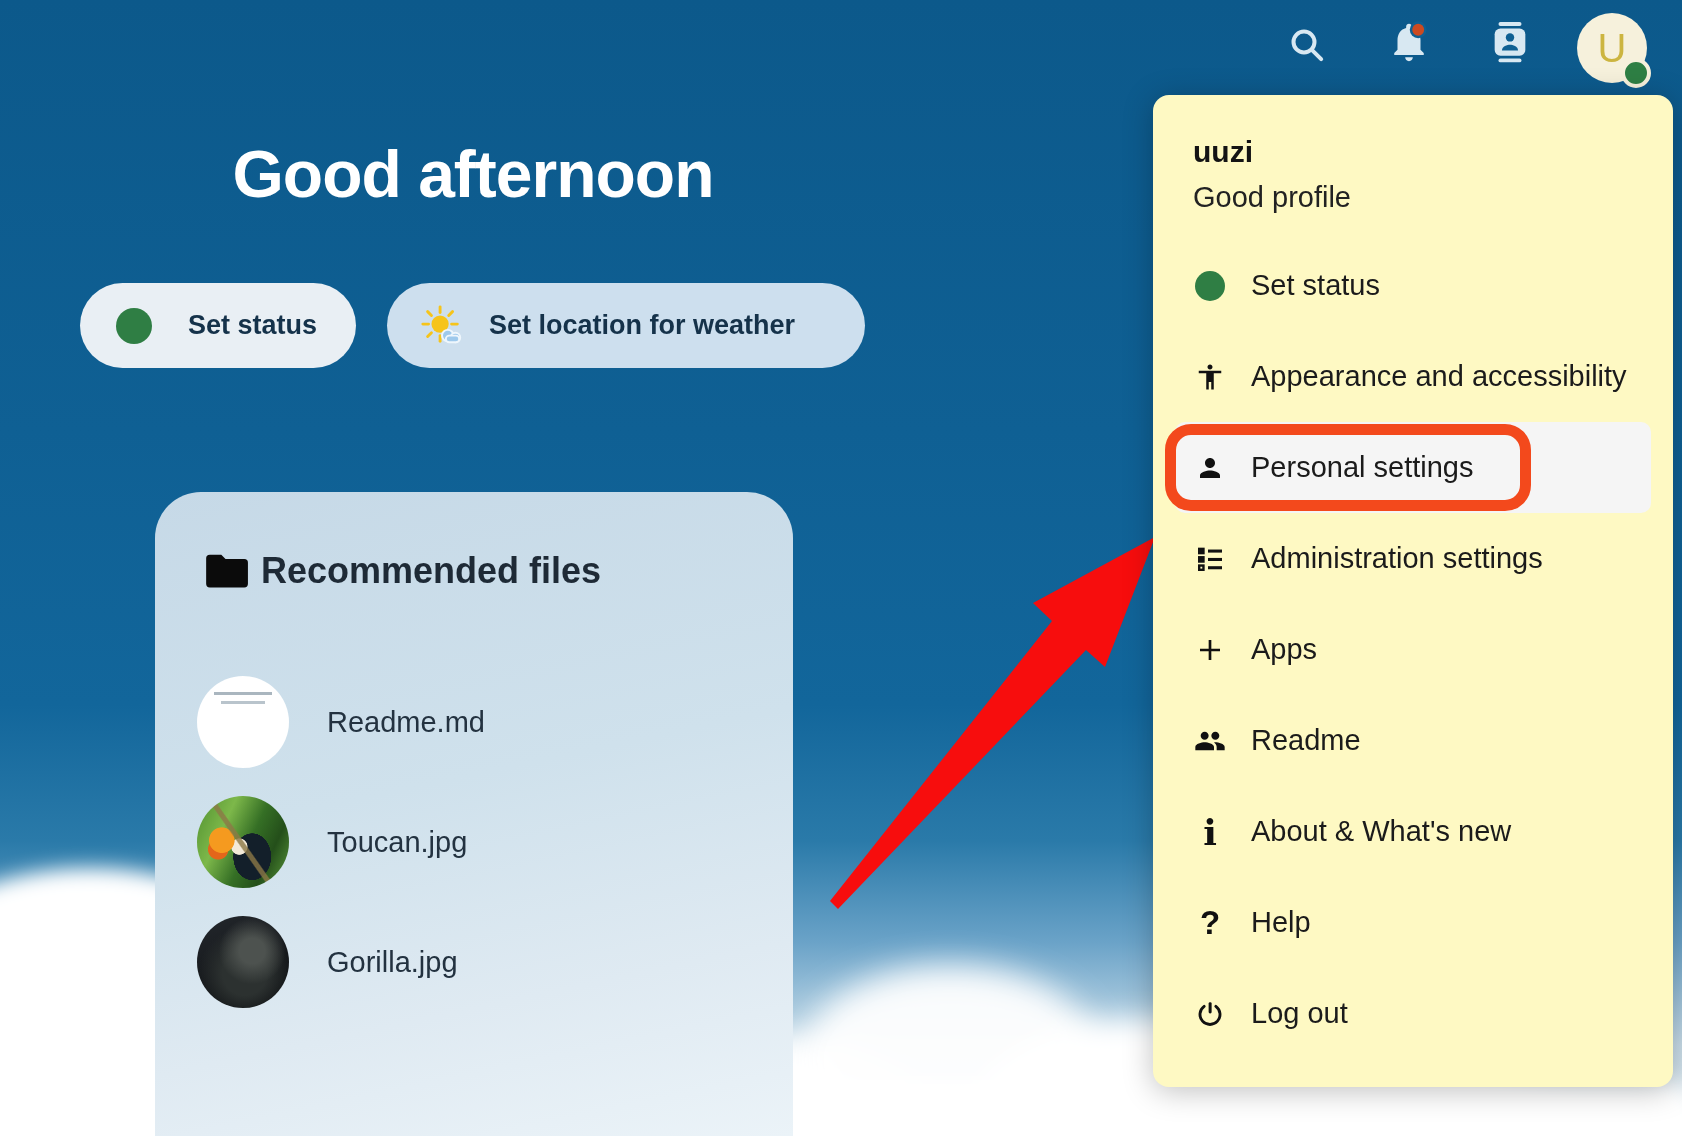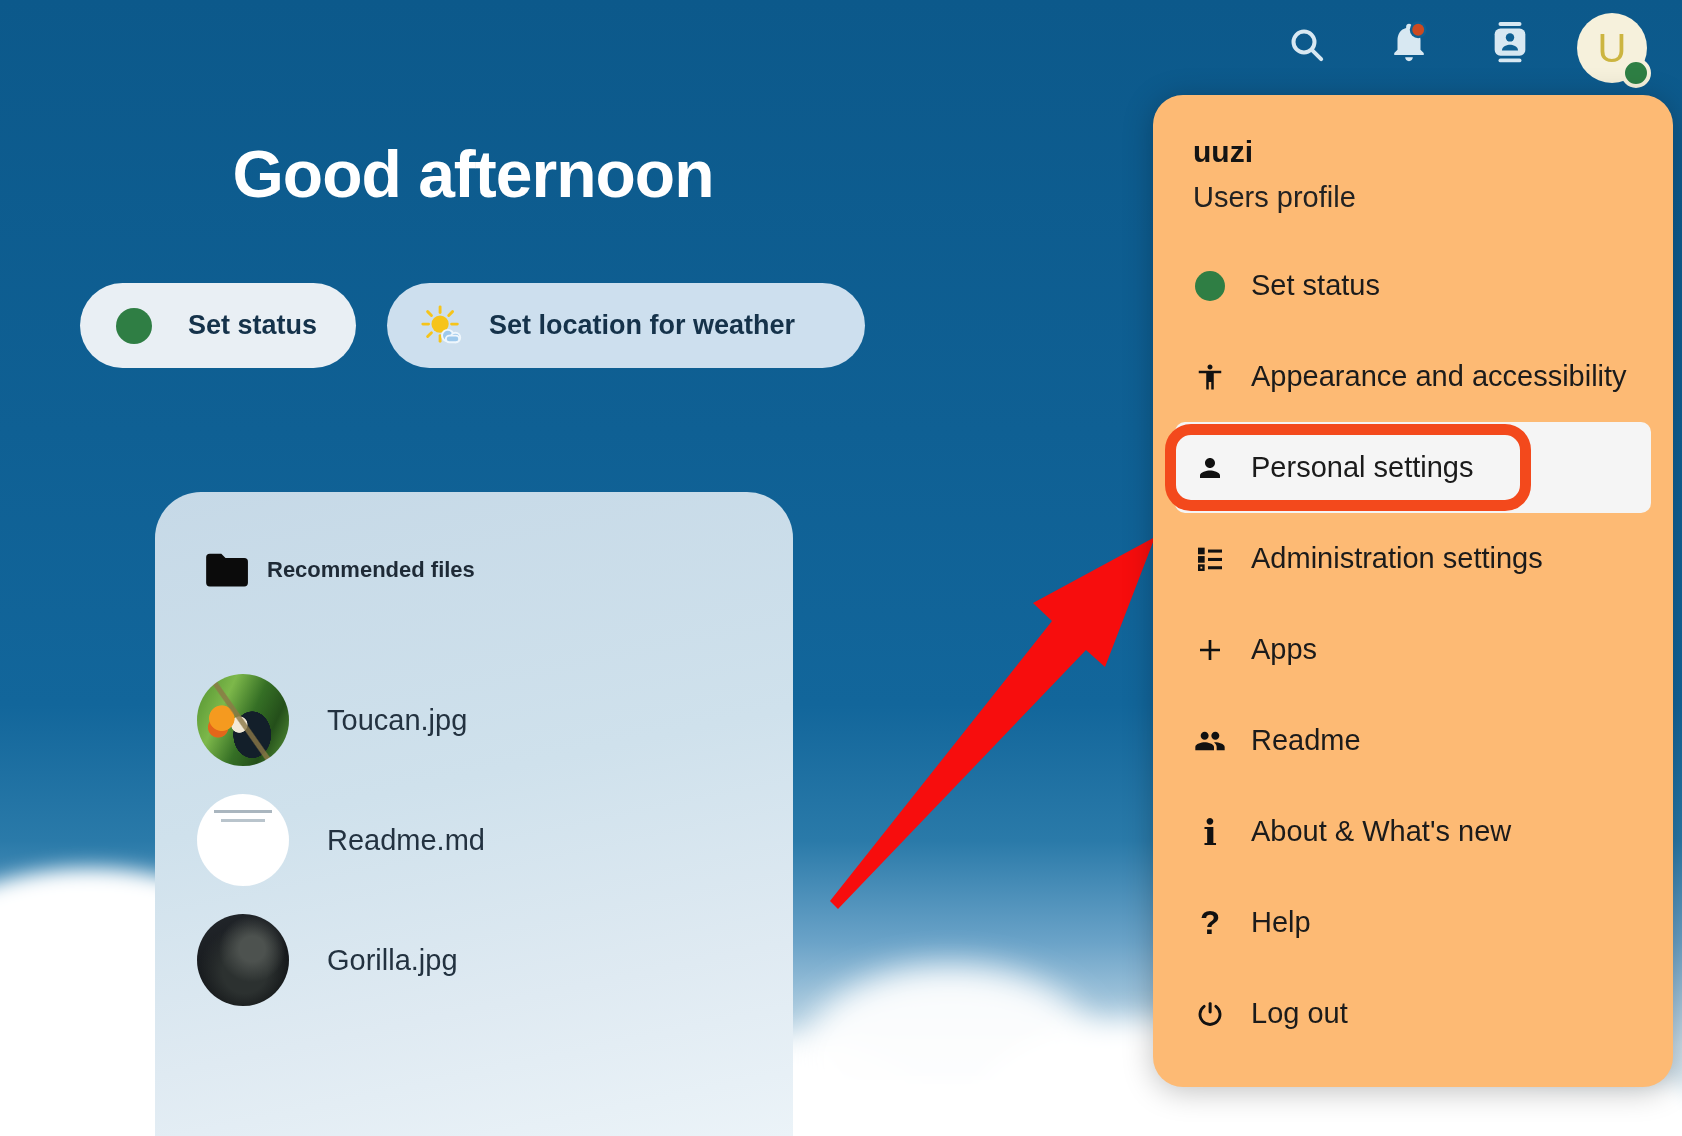--- a/index.html
+++ b/index.html
@@ -45,21 +45,21 @@
   .status-dot-lg { width:36px; height:36px; border-radius:50%; background:#2f7e44; margin:0 36px 0 36px; }
   .weather-ic { width:46px; height:46px; margin:0 24px 0 32px; }
 
   
   .panel { position:absolute; left:155px; top:492px; width:638px; height:644px;
            border-radius:46px 46px 0 0;
            background:linear-gradient(168deg,#c6d9e7 0%,#cfe1ec 40%,#def &0%); 
            background:linear-gradient(168deg,#c6d9e7 0%,#cfe1ec 45%,#dfeaf2 75%,#ebf3f8 100%);
   }
   .panel-head { display:flex; align-items:center; padding:58px 0 0 50px; }
-  .panel-head .ttl { font-size:22px; font-weight:bold; color:#1e2a36; margin-left:16px; }
+  .panel-head .ttl { font-size:36px; font-weight:bold; color:#1e2a36; margin-left:10px; }
   .filelist { margin-top:84px; }
   .filerow { display:flex; align-items:center; padding-left:42px; margin-bottom:28px; cursor:pointer; }
   .thumb { width:92px; height:92px; border-radius:50%; flex:none; }
   .fname { font-size:29px; color:#233240; margin-left:38px; }
 
   .thumb.readme { background:
       linear-gradient(#aab6bf 0 0) 50% 16px / 58px 3px no-repeat,
       linear-gradient(#b9c4cc 0 0) 50% 25px / 44px 3px no-repeat,
       #ffffff; }
   .thumb.toucan { background:
@@ -75,22 +75,22 @@
       linear-gradient(180deg,#8a9840 0%,#5d7030 38%,#41511f 62%,#2c3815 100%); }
   .thumb.gorilla { background:
       radial-gradient(circle at 60% 38%, #4d524f 0 16%, transparent 42%),
       radial-gradient(circle at 52% 62%, #2c3130 0 30%, transparent 62%),
       linear-gradient(160deg,#23272c 0%,#16191c 55%,#0d0f11 100%); }
 
   
   .arrow-svg { position:absolute; left:0; top:0; pointer-events:none; }
 
   
-  .menu { position:absolute; left:1153px; top:95px; width:520px; height:992px; background:#fdba74;
-          border-radius:30px; box-shadow:0 4px 30px rgba(0,0,0,.25); padding:28px 22px 20px; }
+  .menu { position:absolute; left:1153px; top:95px; width:520px; height:992px; background:#fef9c3;
+          border-radius:16px; box-shadow:0 4px 30px rgba(0,0,0,.25); padding:28px 22px 20px; }
   .menu-head { padding-left:18px; padding-top:12px; cursor:pointer; }
   .menu-user { font-size:30px; font-weight:bold; color:#141414; }
   .menu-viewprofile { font-size:29px; color:#222222; margin-top:12px; }
   .menu-list { margin-top:26px; list-style:none; }
   .mitem { position:relative; height:91px; display:flex; align-items:center; padding-left:18px;
            font-size:29px; color:#1b1b1b; cursor:pointer; border-radius:10px; }
   .mitem .mic { width:34px; height:34px; flex:none; display:flex; align-items:center; justify-content:center; margin-right:24px; }
   .mitem.active { background:#f5f5f5; }
   .hl-ring { position:absolute; left:-10px; top:2px; width:366px; height:87px;
              border:11px solid #f3491c; border-radius:26px; pointer-events:none; }
@@ -140,26 +140,26 @@
 
 <section class="panel">
   <div class="panel-head">
     <svg width="46" height="40" viewBox="0 0 24 20">
       <path fill="#0b0b0b" d="M2.5 1.5h6l2.2 2.3h9.8a1.9 1.9 0 0 1 1.9 1.9v11a1.9 1.9 0 0 1-1.9 1.9h-18A1.9 1.9 0 0 1 .6 16.7V3.4a1.9 1.9 0 0 1 1.9-1.9z"></path>
     </svg>
     <span class="ttl">Recommended files</span>
   </div>
   <div class="filelist">
     <div class="filerow">
+      <div class="thumb readme"></div>
+      <span class="fname">Readme.md</span>
+    </div>
+    <div class="filerow">
       <div class="thumb toucan"></div>
       <span class="fname">Toucan.jpg</span>
-    </div>
-    <div class="filerow">
-      <div class="thumb readme"></div>
-      <span class="fname">Readme.md</span>
     </div>
     <div class="filerow">
       <div class="thumb gorilla"></div>
       <span class="fname">Gorilla.jpg</span>
     </div>
   </div>
 </section>
 
 <button class="topbtn tb-search">
   <svg width="40" height="40" viewBox="0 0 24 24">
@@ -190,21 +190,21 @@
   <span class="avatar-status"></span>
 </button>
 
 <svg class="arrow-svg" width="1682" height="1136" viewBox="0 0 1682 1136">
   <polygon points="830,901 1052,621 1033,603 1155,537 1105,667 1086,650 838,909" fill="#f70d0d"></polygon>
 </svg>
 
 <nav class="menu">
   <div class="menu-head">
     <div class="menu-user">uuzi</div>
-    <div class="menu-viewprofile">Users profile</div>
+    <div class="menu-viewprofile">Good profile</div>
   </div>
   <ul class="menu-list">
     <li class="mitem">
       <span class="mic">
           <span class="dot-ic"></span>
         </span>
       <span>Set status</span>
     </li>
     <li class="mitem">
       <span class="mic">

